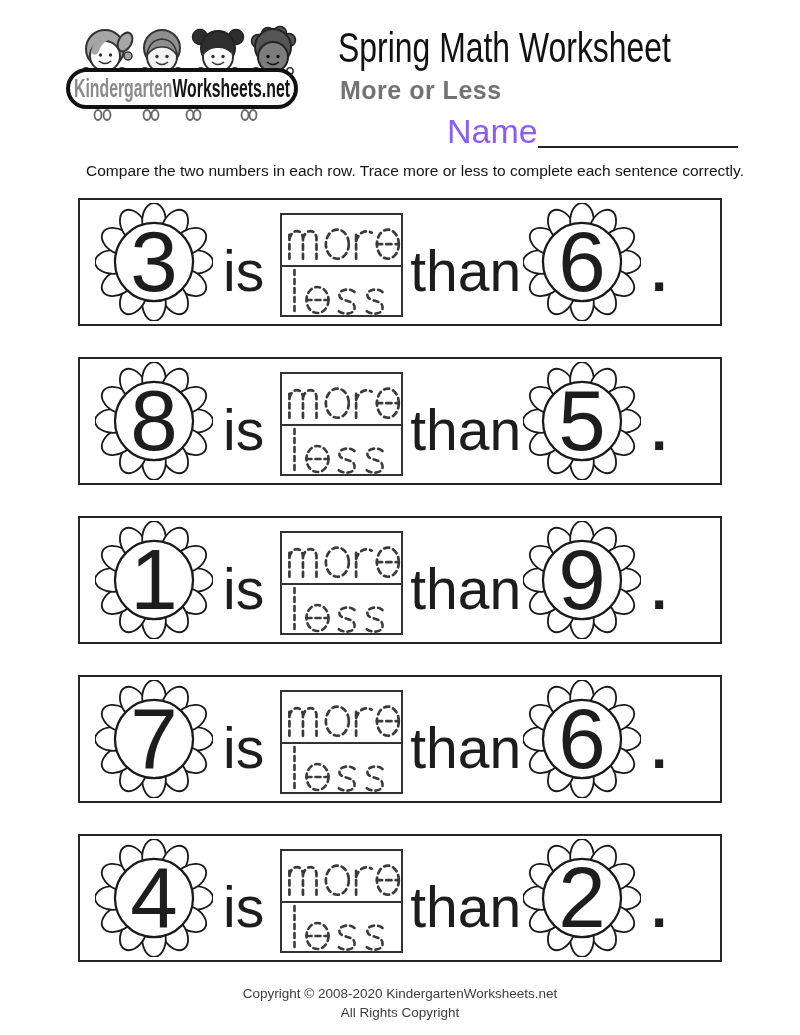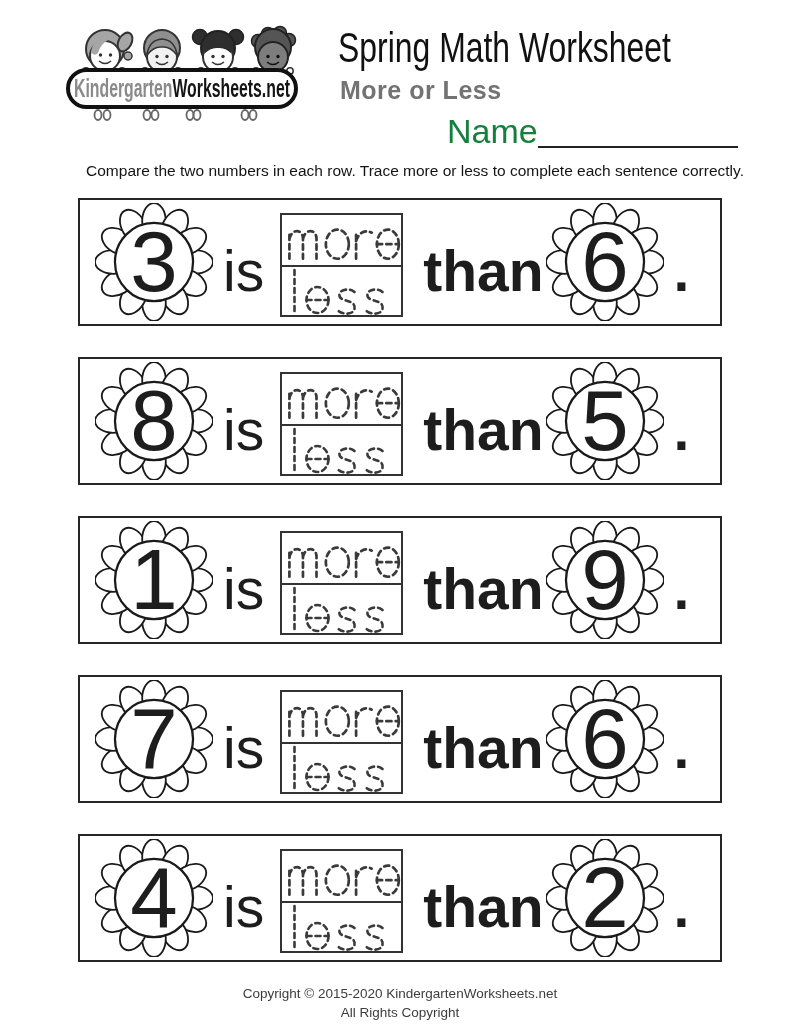--- a/index.html
+++ b/index.html
@@ -8,36 +8,36 @@
 
   
   .logo-svg{position:absolute;left:58px;top:18px;}
   .site-url{position:absolute;left:58px;top:124px;width:250px;text-align:center;
             font-size:15px;color:#6f6f6f;letter-spacing:.3px;}
   .page-title{position:absolute;left:338px;top:24px;font-size:42px;white-space:nowrap;
               transform:scaleX(.76);transform-origin:left top;color:#111;}
   .page-subtitle{position:absolute;left:340px;top:76px;font-size:25px;font-weight:700;
                  letter-spacing:.5px;color:#737373;}
   .name-row{position:absolute;left:447px;top:114px;display:flex;align-items:flex-end;}
-  .name-label{font-size:34px;color:#15803d;line-height:1;}
+  .name-label{font-size:34px;color:#8b5cf6;line-height:1;}
   .name-line{width:200px;height:30px;border-bottom:2.5px solid #222;}
 
   .instructions{position:absolute;top:162px;left:0;width:800px;text-align:center;
                 font-size:15.5px;color:#141414;padding-left:15px;}
 
   
   .rows{position:absolute;top:198px;left:78px;width:644px;}
   .row{box-sizing:border-box;width:644px;height:128px;border:2.5px solid #262626;
        margin-bottom:31px;display:flex;align-items:center;padding-left:15px;background:#fff;}
   .flower{width:118px;height:118px;flex:none;}
   .flower-num{font-family:"Liberation Sans",sans-serif;font-size:94px;fill:#1d1d1d;
               text-anchor:middle;}
   .word{font-size:57px;color:#1d1d1d;line-height:1;position:relative;top:9px;white-space:nowrap;}
   .w-is{margin-left:10px;}
-  .w-than{margin-left:20px;font-weight:bold;}
+  .w-than{margin-left:7px;}
   .w-period{margin-left:10px;font-weight:700;}
   .trace-box{box-sizing:border-box;width:123px;height:104px;border:2px solid #333;
              margin-left:16px;margin-top:6px;background:#fff;flex:none;}
   .trace-half{box-sizing:border-box;height:50px;display:block;}
   .trace-half.bottom{border-top:2px solid #333;}
   .trace-half svg{display:block;width:119px;height:50px;}
   .fl-right{margin-left:2px;}
 
   
   .footer{position:absolute;top:984px;left:0;width:800px;text-align:center;
@@ -296,17 +296,17 @@
       <svg class="flower fl-right" viewBox="0 0 130 130">
         <use href="#flower-base"></use>
           <text class="flower-num" x="65" y="97">2</text>
       </svg>
       <span class="word w-period">.</span>
     </div>
 
   </div>
 
   <div class="footer">
-    <div>Copyright © 2015-2020 KindergartenWorksheets.net</div>
+    <div>Copyright © 2008-2020 KindergartenWorksheets.net</div>
     <div>All Rights Copyright</div>
   </div>
 
 </div>
 
 </body></html>

